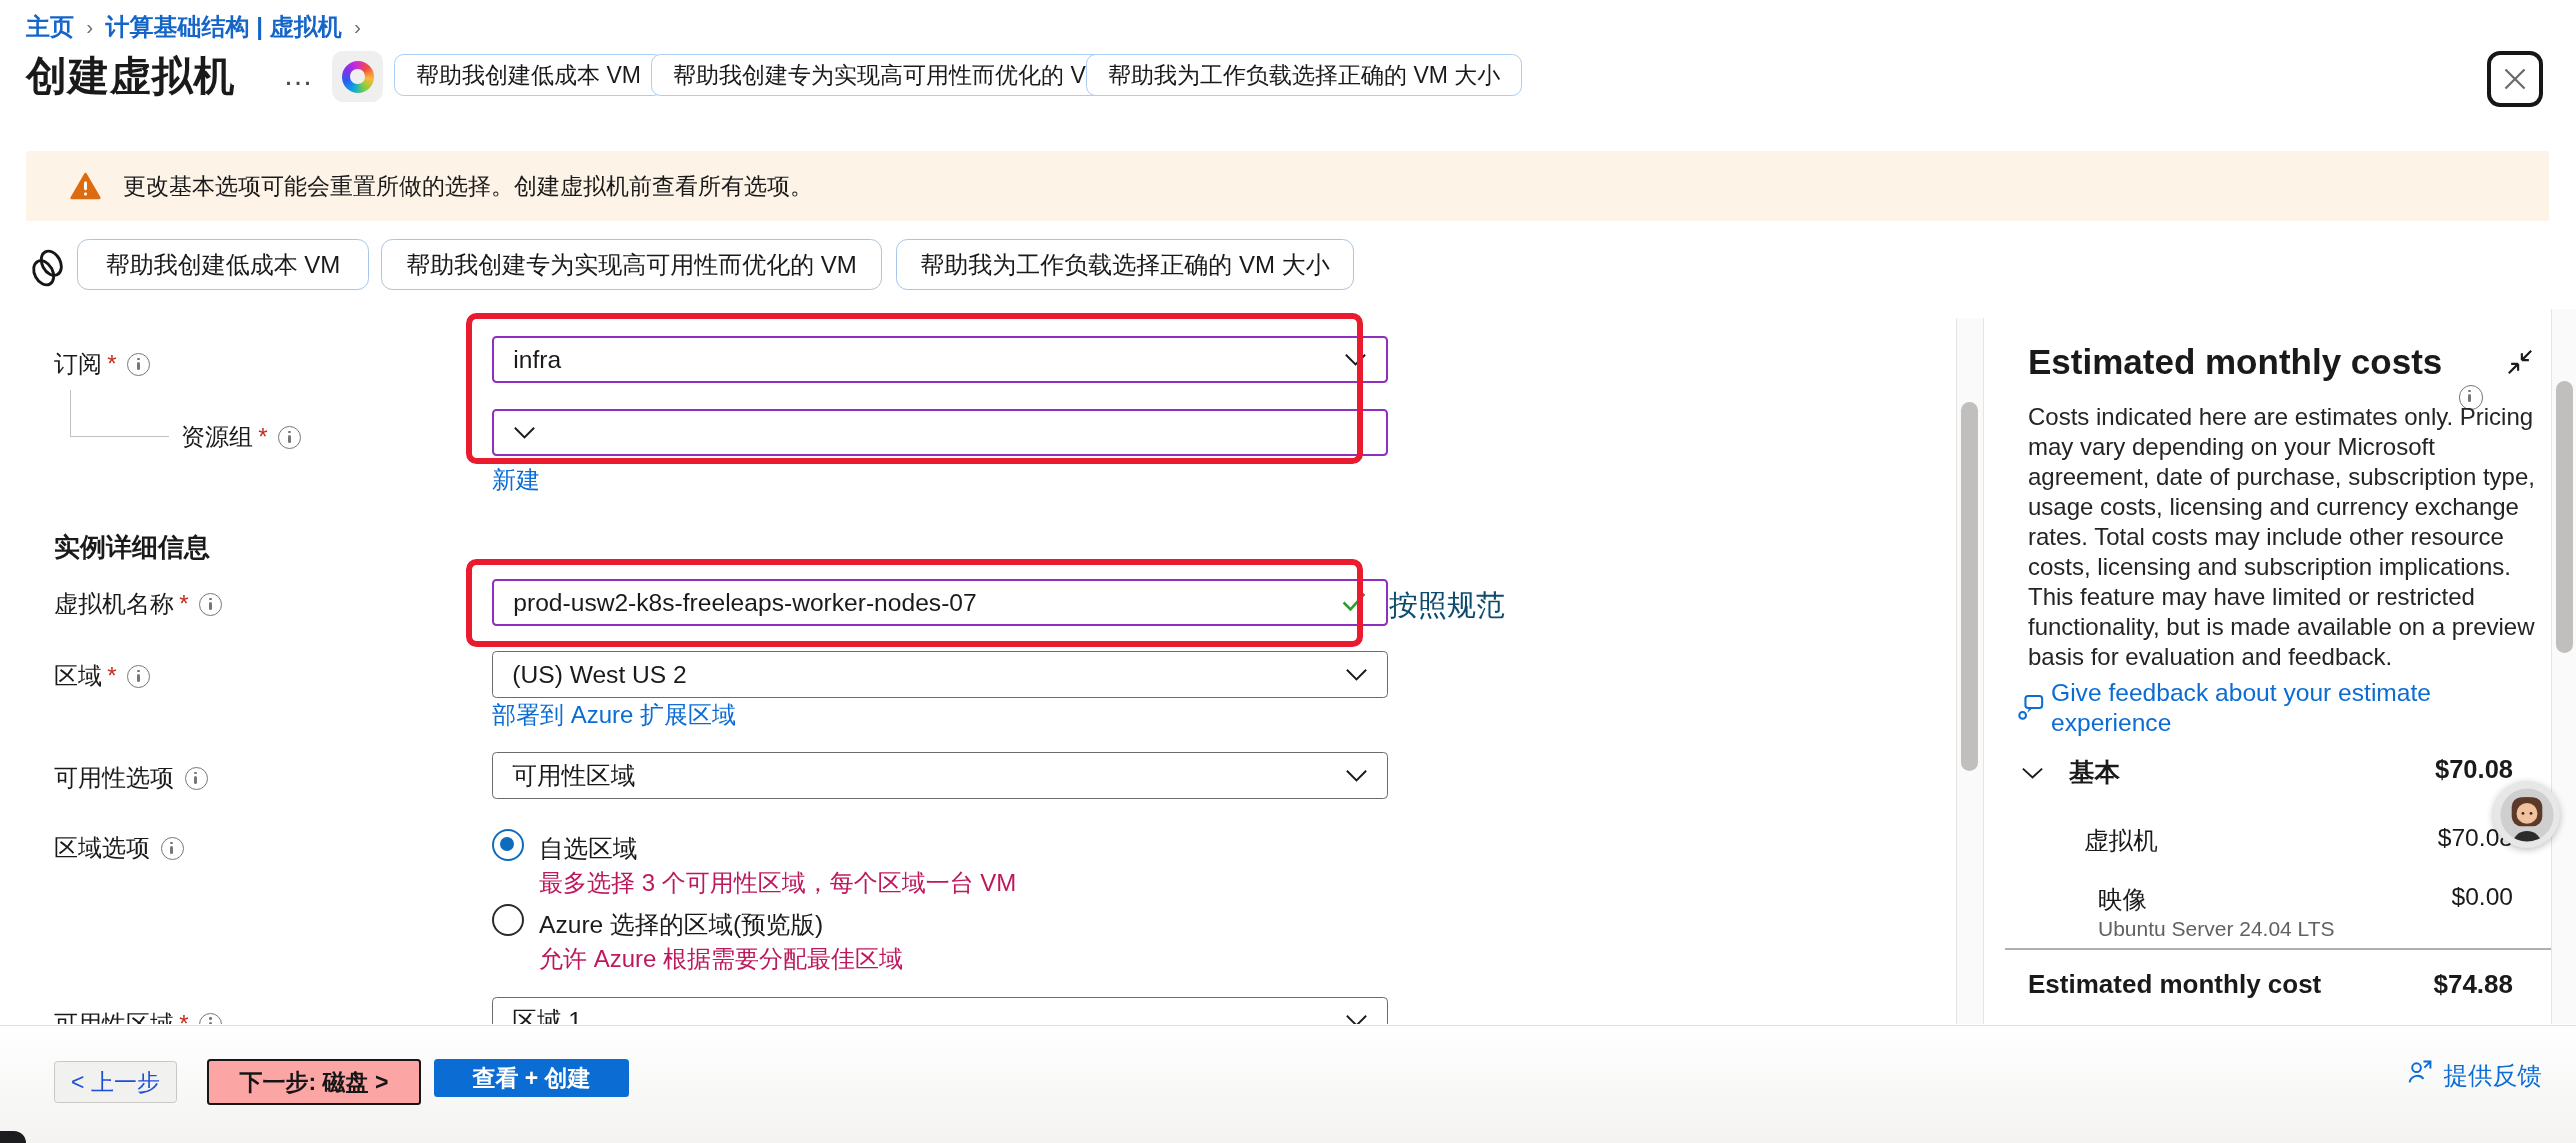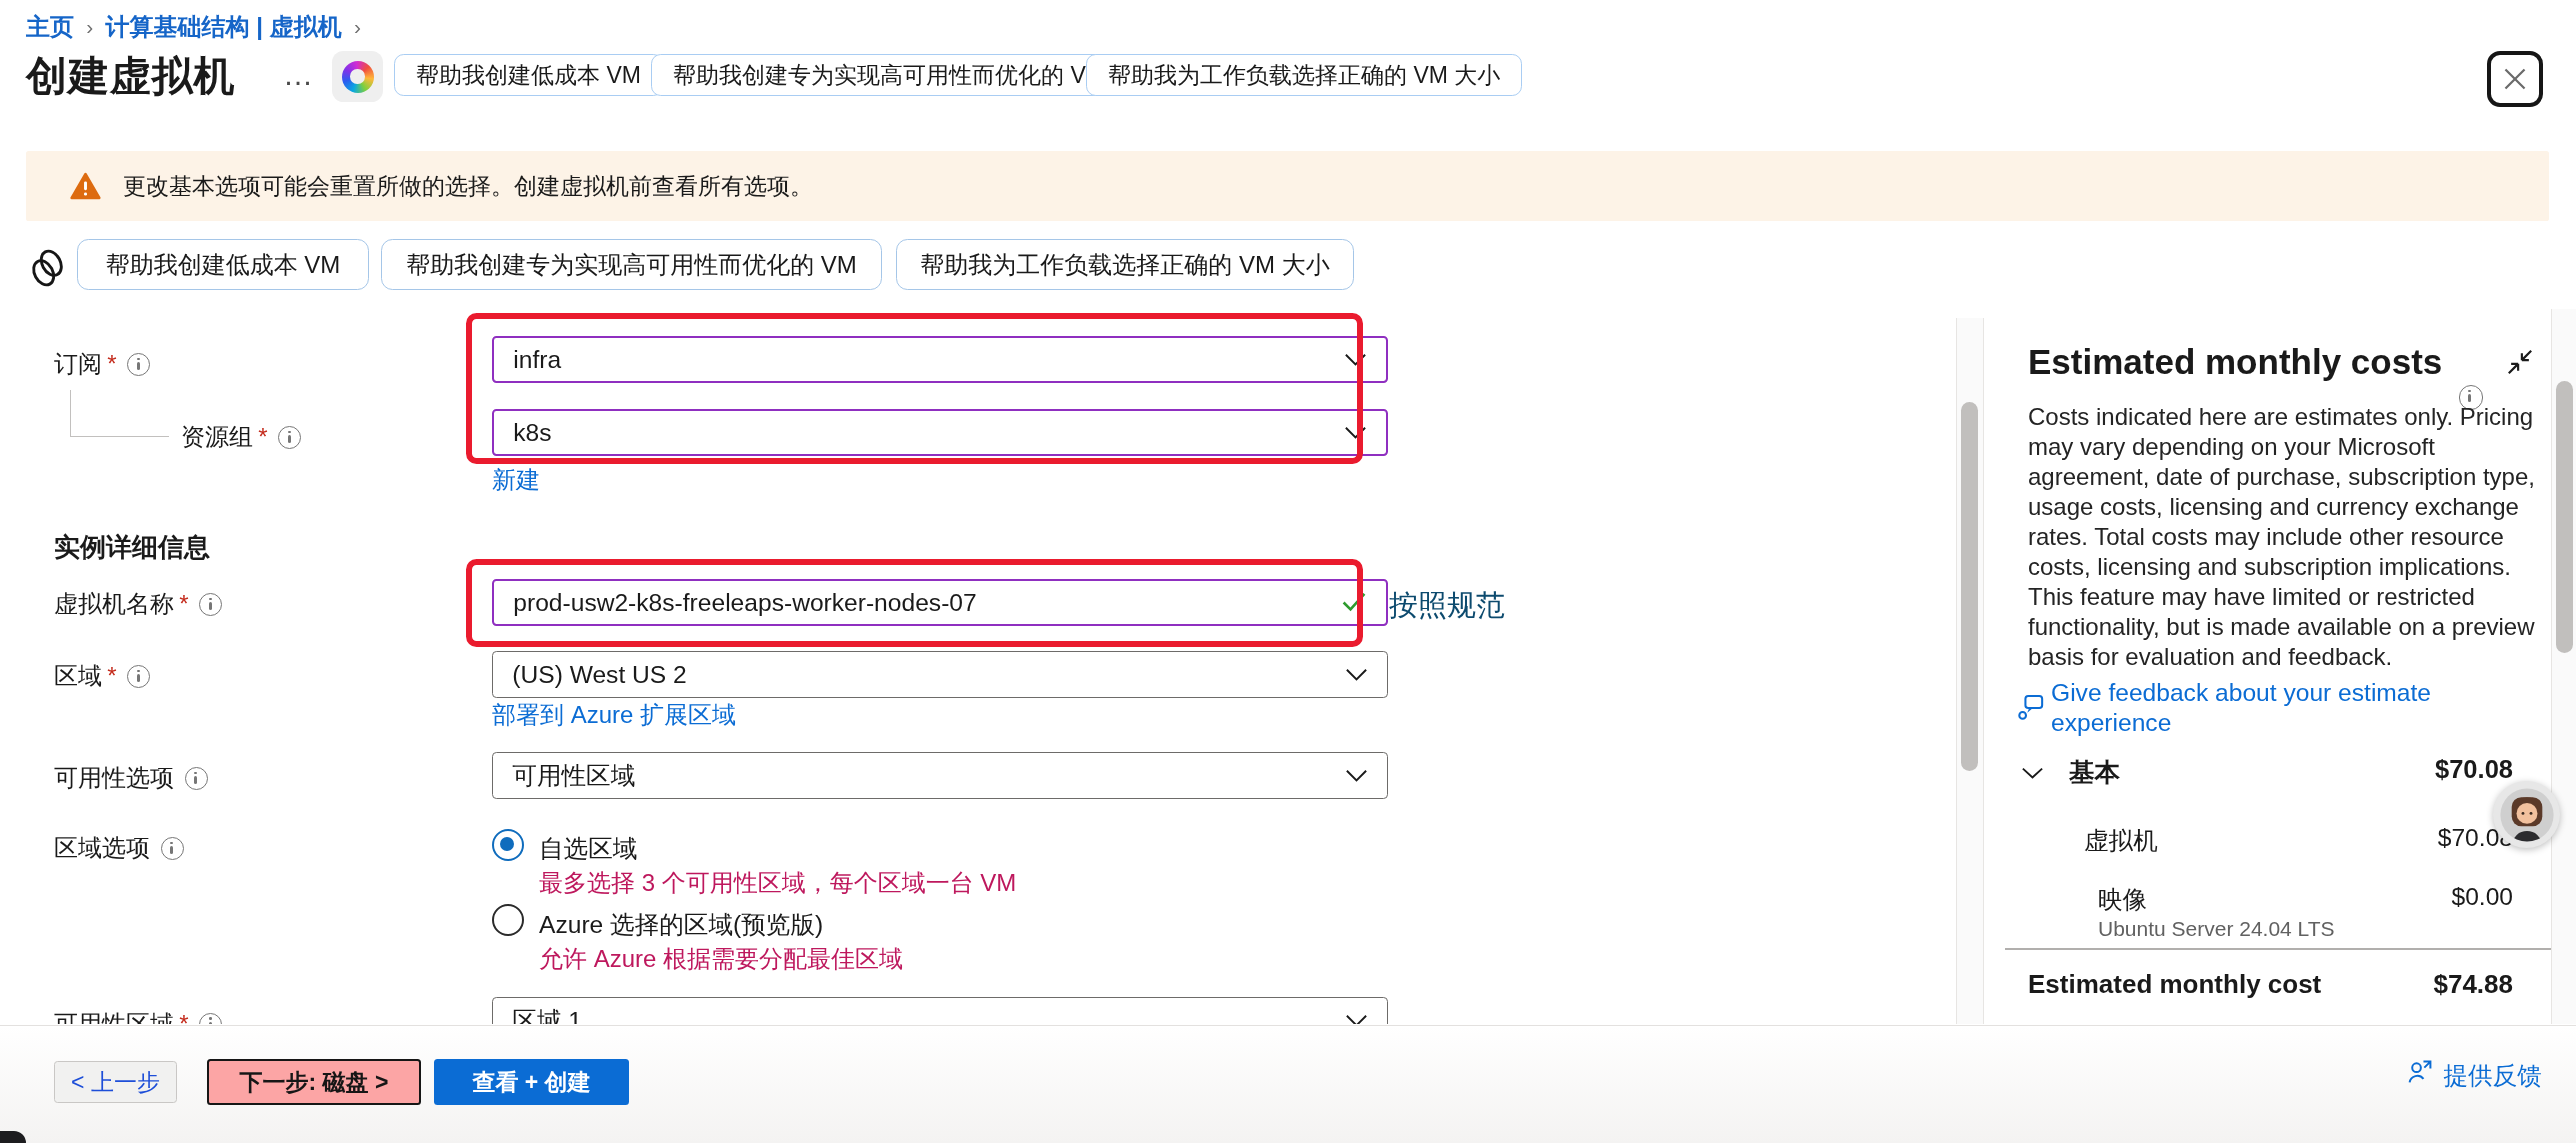--- a/index.html
+++ b/index.html
@@ -115,21 +115,20 @@
     <svg class="chev" viewBox="0 0 26 16">
         <path d="M2 2 L13 13 L24 2" stroke="#1a1a1a" stroke-width="2.2" fill="none"></path>
       </svg>
   </div>
 
   
   <div class="abs lbl" style="left:181px;top:421px;">
     <span>资源组</span><span class="req">*</span><span class="ifo"></span>
   </div>
   <div class="abs dd hl" style="left:492px;top:409px;">
-    <span class="val">k8s</span>
     <svg class="chev" viewBox="0 0 26 16">
         <path d="M2 2 L13 13 L24 2" stroke="#1a1a1a" stroke-width="2.2" fill="none"></path>
       </svg>
   </div>
   <a class="abs link" style="left:492px;top:464px;font-size:24px;">新建</a>
 
   
   <div class="abs redbox" style="left:466px;top:313px;width:897px;height:151px;"></div>
 
   
@@ -260,21 +259,21 @@
       </g>
     </svg>
   </div>
 
   
   <div class="abs footer-divider" style="left:0;top:1025px;width:2576px;"></div>
   <div class="abs" style="left:0;top:1026px;width:2576px;height:117px;background:linear-gradient(#ffffff,#f4f3f2);"></div>
 
   <div class="abs btn prev" style="left:54px;top:1061px;width:123px;height:42px;">&lt; 上一步</div>
   <div class="abs btn next" style="left:207px;top:1059px;width:214px;height:46px;">下一步: 磁盘 &gt;</div>
-  <div class="abs btn primary" style="left:434px;top:1059px;width:195px;height:46px;">查看 + 创建</div>
+  <div class="abs btn primary" style="left:434px;top:1059px;width:195px;height:38px;">查看 + 创建</div>
 
   <div class="abs" style="left:2407px;top:1059px;display:flex;align-items:flex-start;gap:10.5px;">
     <svg width="26" height="26" viewBox="0 0 30 30">
       <circle cx="11" cy="10" r="5" fill="none" stroke="#0b6cd4" stroke-width="2.3"></circle>
       <path d="M3 27 a9 9 0 0 1 16 -4" fill="none" stroke="#0b6cd4" stroke-width="2.3"></path>
       <path d="M19 3 h8 v8 M27 3 l-7 7" fill="none" stroke="#0b6cd4" stroke-width="2.3"></path>
     </svg>
     <span class="fb-link">提供反馈</span>
   </div>
 

